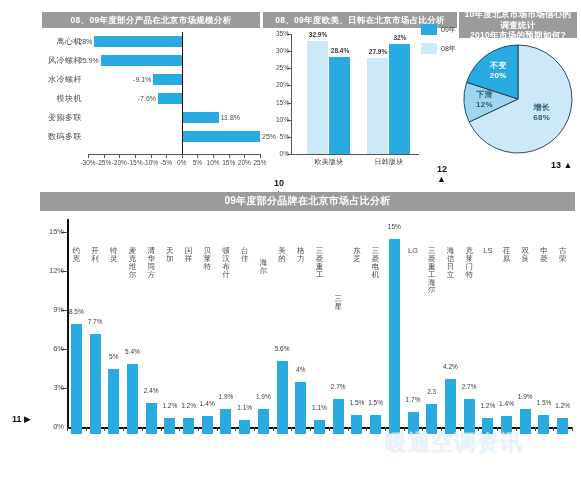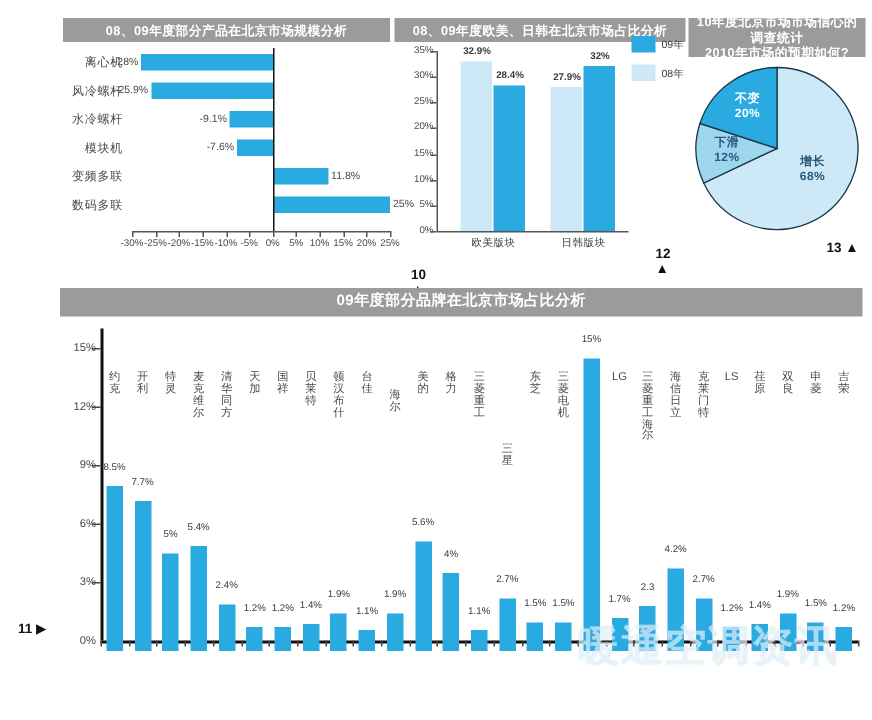--- a/index.html
+++ b/index.html
@@ -119,21 +119,21 @@
     position:absolute; font-size:7.5px; color:#4a4a4a; text-align:center;
     line-height:1.05; width:11px; word-break:break-all; letter-spacing:0;
   }
   .c4-cat.latin { word-break:normal; width:18px; }
   .c4-cat.hl { color:#29ABE2; }
   #c4-pageno {
     position:absolute; left:-28px; top:222px; font-size:9px;
     font-weight:bold; color:#111;
   }
   #watermark {
-    position:absolute; left:385px; top:412px; font-size:28px;
+    position:absolute; left:385px; top:428px; font-size:22px;
     font-weight:bold; color:rgba(255,255,255,0.55);
     letter-spacing:1px; white-space:nowrap; pointer-events:none;
     text-shadow:0 0 1px rgba(120,180,215,0.4);
   }
 </style>
 </head>
 <body>
 
 <div id="top-row">
 

